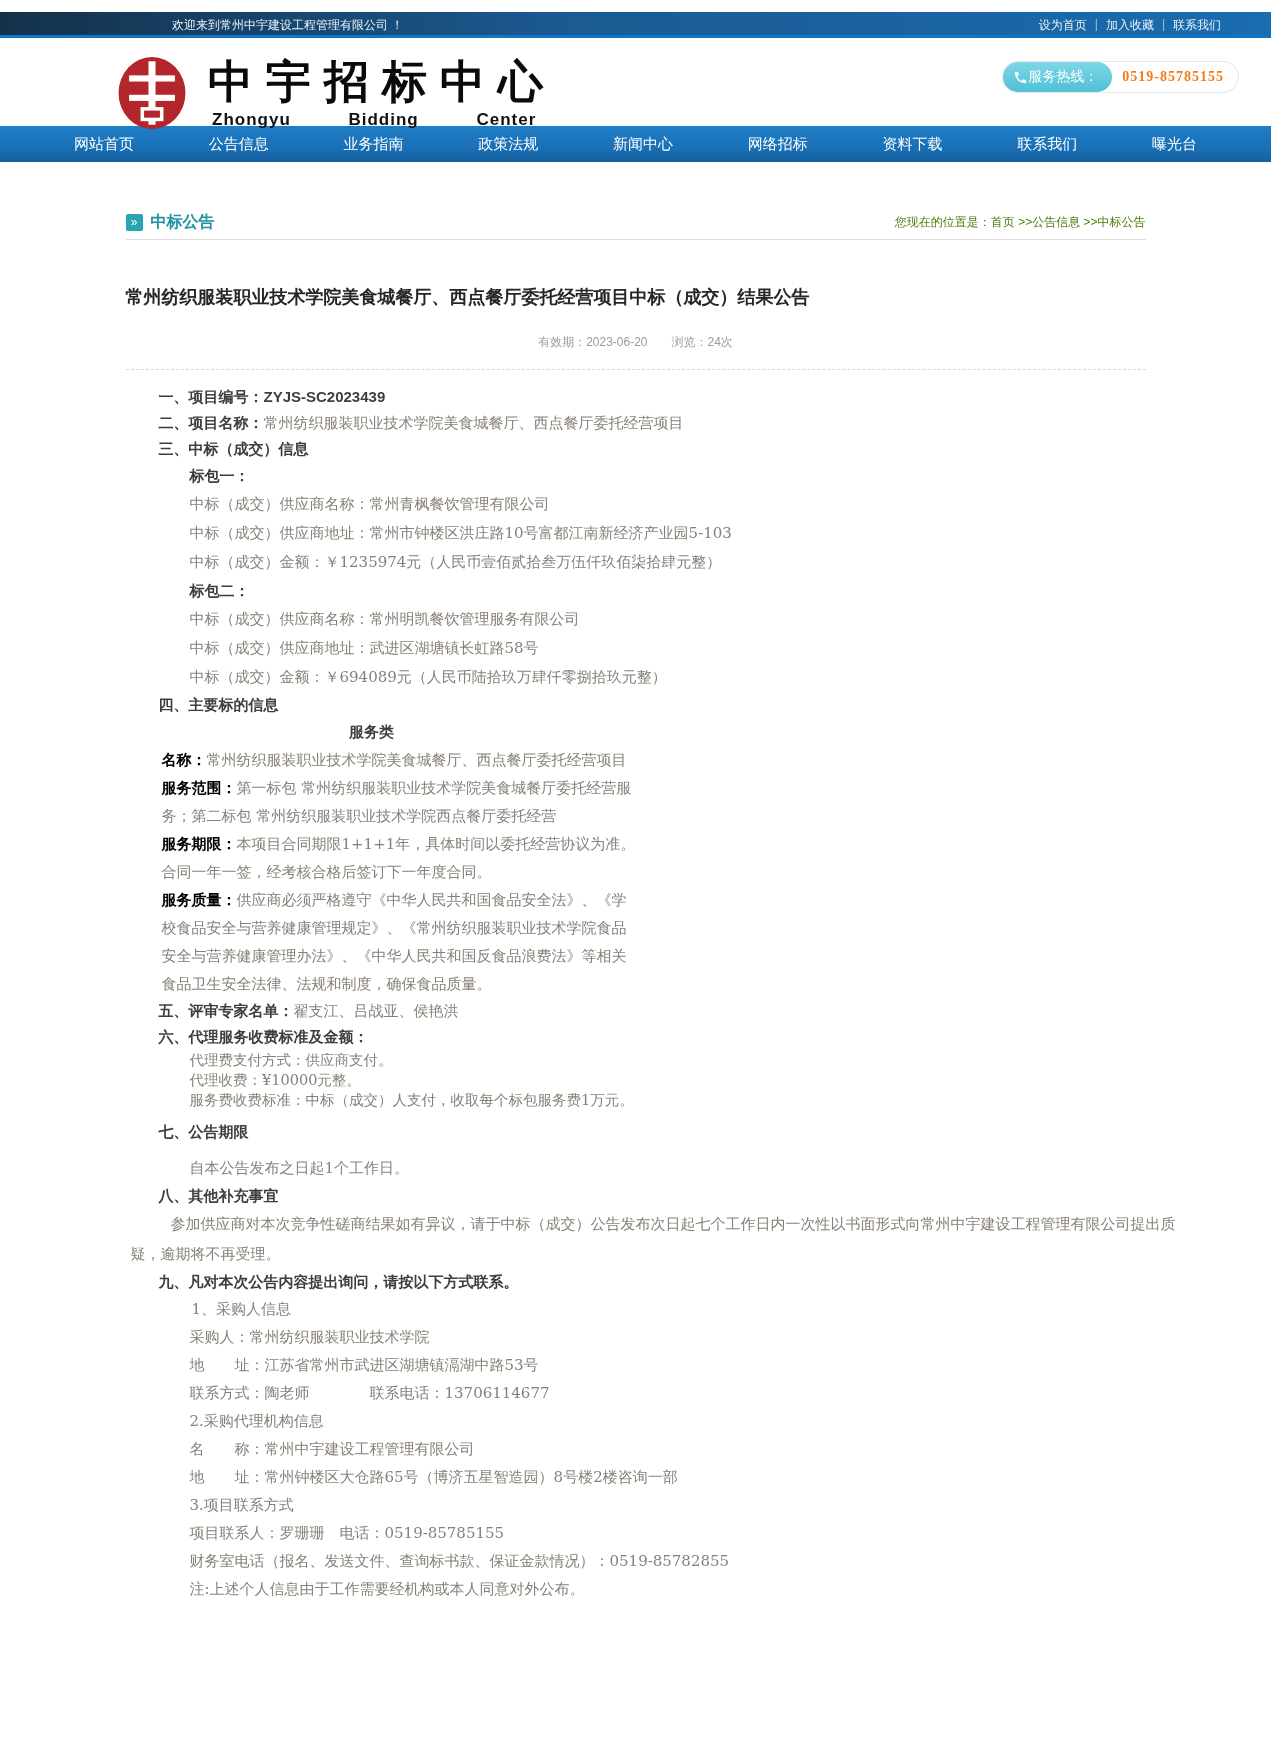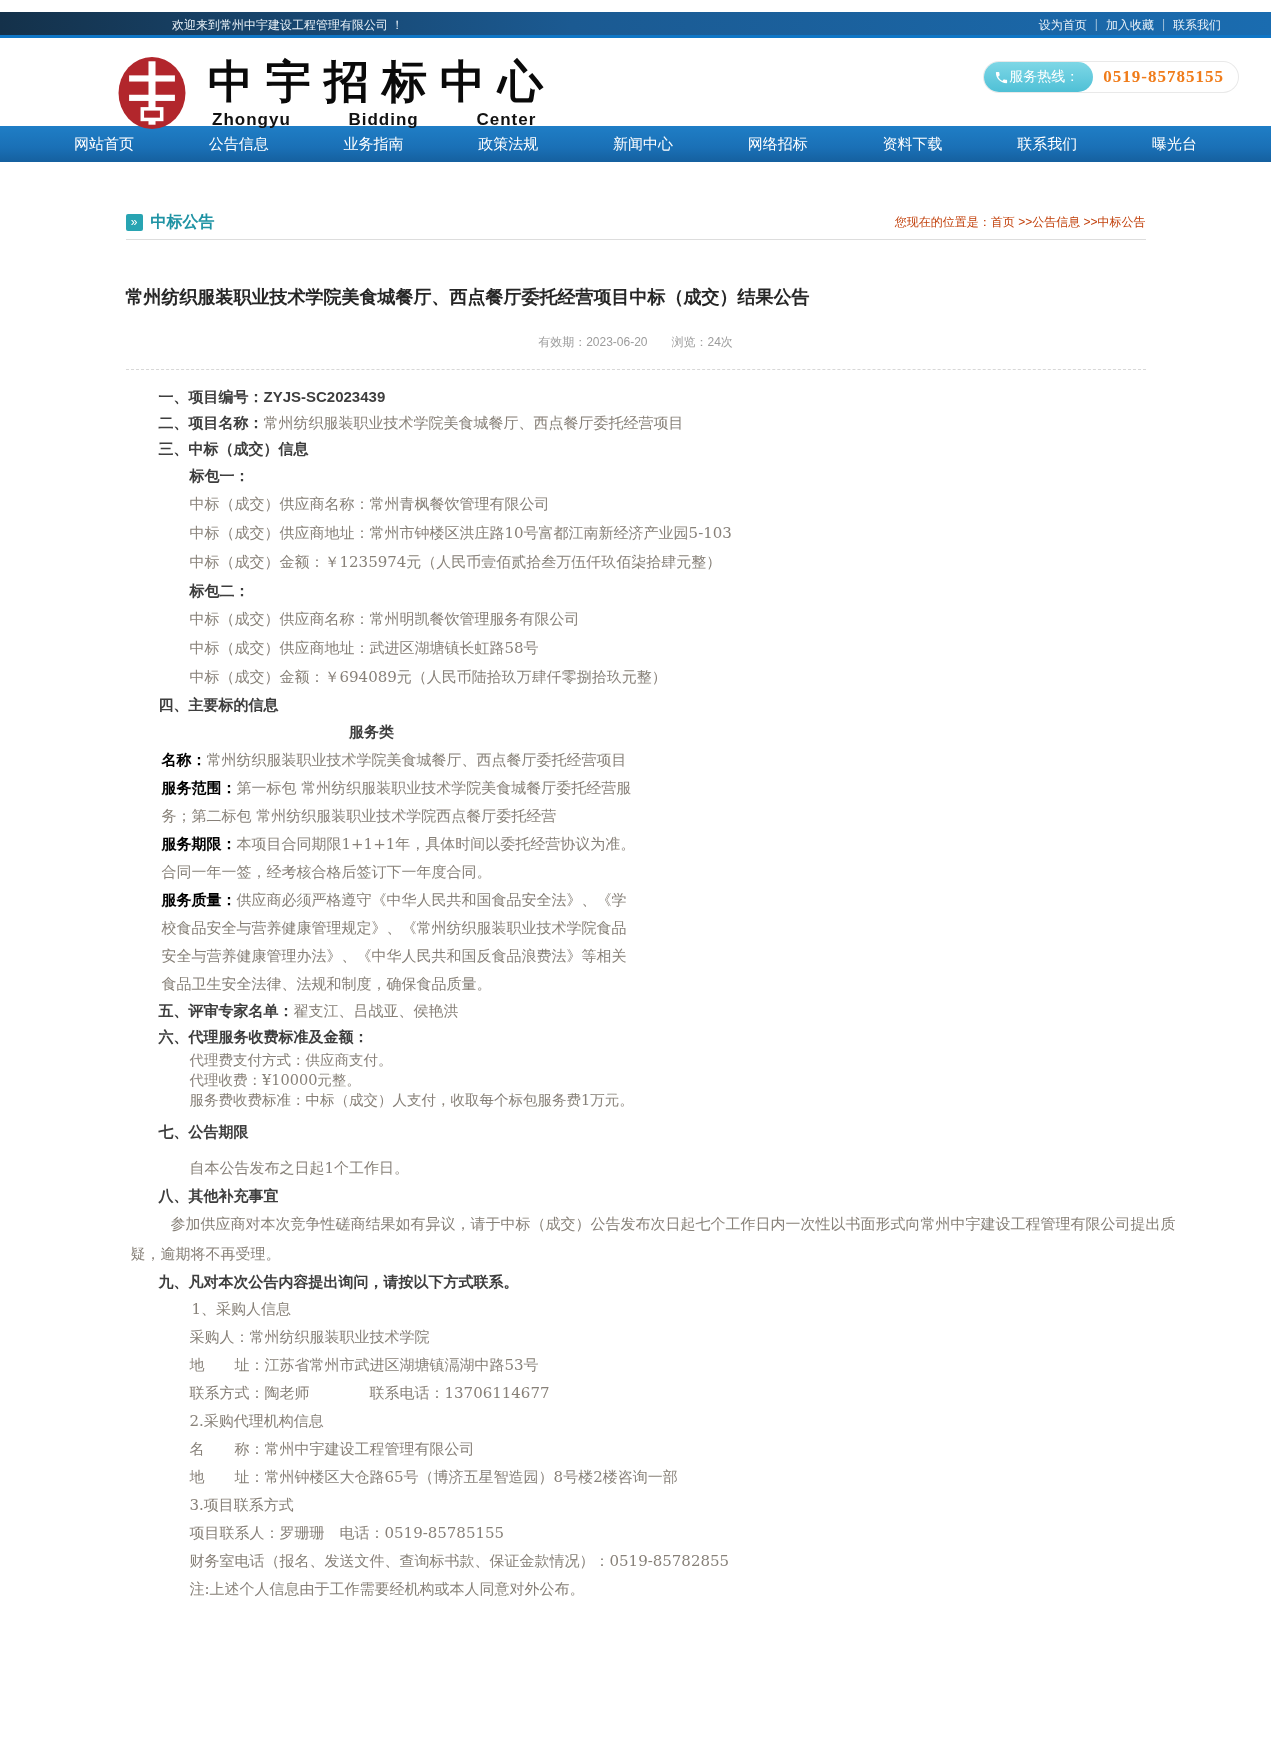--- a/index.html
+++ b/index.html
@@ -17,33 +17,33 @@
   
   .header { position:relative; height:88px; background:#fff; }
   .brand { position:absolute; left:116px; top:18px; display:flex; align-items:center; gap:20px; }
   .logo svg { display:block; }
   .brand-text { display:flex; flex-direction:column; }
   .site-title { font-size:45px; font-weight:bold; color:#0a0a0a; letter-spacing:13px; line-height:52px; white-space:nowrap; }
   .site-subtitle { font-size:17px; font-weight:bold; color:#111; letter-spacing:1px; word-spacing:52px; margin-top:2px; padding-left:4px; }
   .hotline { position:absolute; right:33px; top:24px; height:30px; display:flex; align-items:center; border-radius:16px; background:#fff; box-shadow:0 0 0 1px #e9e9e9; }
   .hotline-left { display:flex; align-items:center; background:linear-gradient(180deg,#7ed7e6,#4fc0d6); color:#fff; font-size:14px; height:30px; padding:0 14px 0 10px; border-radius:16px; }
   .phone-ic { display:flex; align-items:center; }
-  .hotline-num { color:#f07c1a; font-size:17px; font-weight:bold; padding:0 14px 0 10px; letter-spacing:1px; font-family:"Liberation Serif", serif; }
+  .hotline-num { color:#f07c1a; font-size:14px; font-weight:bold; padding:0 14px 0 10px; letter-spacing:1px; font-family:"Liberation Serif", serif; }
 
   
   .nav { height:36px; background:linear-gradient(180deg,#1f7ec6 0%,#1a70b6 60%,#15609f 100%); display:flex; justify-content:space-between; align-items:center; padding:16px 64px; }
   .nav-item { color:#fff; font-size:15px; text-decoration:none; cursor:pointer; padding:0 10px; white-space:nowrap; }
 
   
   .content { width:1020px; margin:0 auto; }
   .crumb-row { margin-top:44px; height:34px; display:flex; justify-content:space-between; align-items:center; border-bottom:1px solid #ddd; }
   .crumb-left { display:flex; align-items:center; gap:8px; }
   .crumb-ic { width:17px; height:17px; background:#28a4b2; color:#fff; font-size:12px; line-height:16px; text-align:center; border-radius:2px; }
   .crumb-title { color:#1f93a4; font-size:16px; font-weight:bold; }
-  .crumb-path { color:#c2410c; font-size:12px; cursor:pointer; }
+  .crumb-path { color:#4d7c0f; font-size:12px; cursor:pointer; }
 
   
   .a-title { margin-top:44px; font-size:18px; font-weight:bold; color:#262626; line-height:26px; }
   .a-meta { margin-top:24px; text-align:center; font-size:12px; color:#9b9b9b; }
   .dashed { margin-top:18px; border-bottom:1px dashed #d8d8d8; }
   .body { margin-top:14px; font-size:15px; }
 
   .sec { font-weight:bold; color:#3e3e3e; line-height:26px; margin-left:33px; }
   .sec .kai-v { font-weight:normal; }
   .kai, .kai-v { color:#878078; font-family:"DejaVu Serif","Liberation Serif",serif; }

